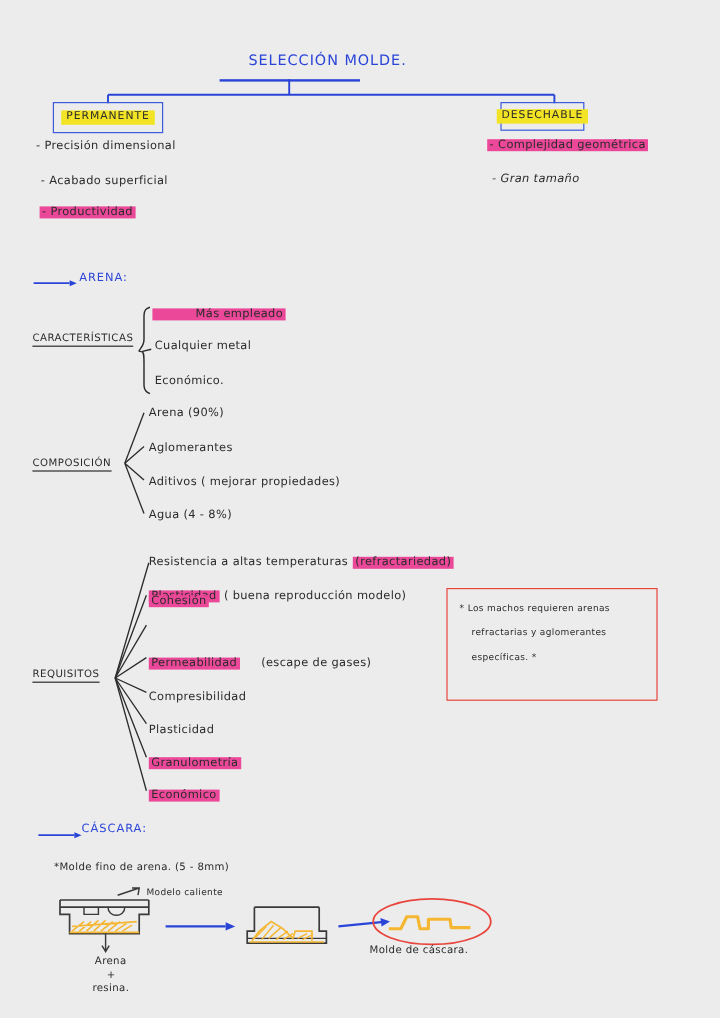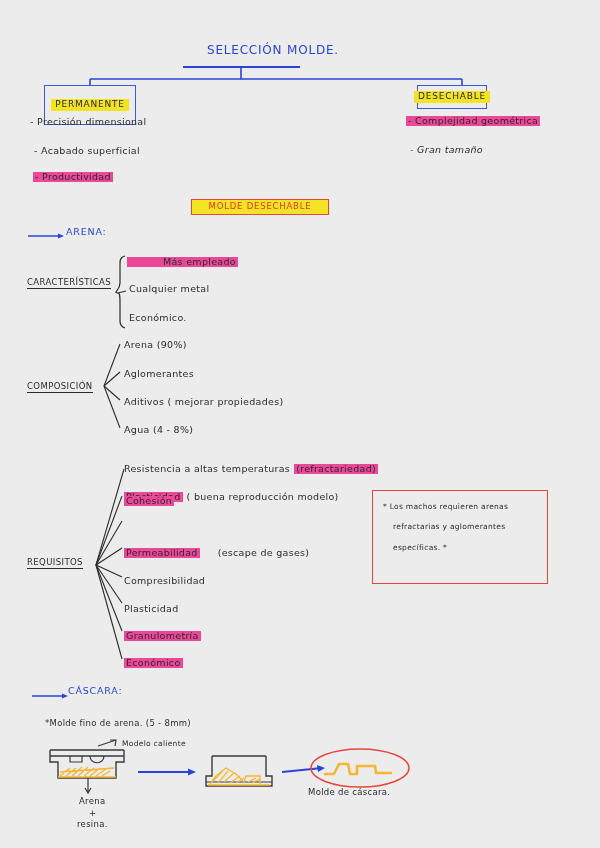--- a/index.html
+++ b/index.html
@@ -43,38 +43,35 @@
   <div class="abs hw ink-blue cap" style="left:207px;top:44px;font-size:12px;">SELECCIÓN MOLDE.</div>
   <div class="title-rule" style="left:183px;top:66px;width:117px;"></div>
 
   <svg style="left:0;top:0;width:600px;height:120px;">
     <path d="M241,66 L241,79" stroke="#2a44d8" stroke-width="1.6" fill="none"></path>
     <path d="M90,79 L462,79" stroke="#2a44d8" stroke-width="1.6" fill="none"></path>
     <path d="M90,79 L90,86" stroke="#2a44d8" stroke-width="1.6" fill="none"></path>
     <path d="M462,79 L462,86" stroke="#2a44d8" stroke-width="1.6" fill="none"></path>
   </svg>
 
-  <div class="abs box-blue" style="left:44px;top:85px;width:92px;height:40px;box-sizing:border-box;display:flex;align-items:center;justify-content:center;">
+  <div class="abs box-blue" style="left:44px;top:85px;width:92px;height:26px;box-sizing:border-box;display:flex;align-items:center;justify-content:center;">
     <span class="hw cap hl-yellow ink-black" style="font-size:9px;">PERMANENTE</span>
   </div>
 
   <div class="abs hw med ink-black" style="left:30px;top:117px;">- Precisión  dimensional</div>
   <div class="abs hw med ink-black" style="left:34px;top:146px;">- Acabado  superficial</div>
   <div class="abs hw med ink-black hl-green" style="left:33px;top:172px;">- Productividad</div>
 
   <div class="abs box-blue" style="left:417px;top:85px;width:70px;height:24px;box-sizing:border-box;display:flex;align-items:center;justify-content:center;">
     <span class="hw cap hl-yellow ink-black" style="font-size:9px;">DESECHABLE</span>
   </div>
 
   <div class="abs hw med ink-black hl-green" style="left:406px;top:116px;">- Complejidad geométrica</div>
   <div class="abs hw med ink-black" style="left:410px;top:145px;font-style:italic;">- Gran tamaño</div>
 
-  <div class="abs box-red" style="left:191px;top:199px;width:138px;height:16px;background:#f2e424;box-sizing:border-box;display:flex;align-items:center;justify-content:center;">
-    <span class="hw cap ink-red" style="font-size:8.5px;">MOLDE   DESECHABLE</span>
-  </div>
 
   <svg style="left:28px;top:232px;width:40px;height:8px;">
     <path d="M0,4 L30,4" stroke="#2a44d8" stroke-width="1.5" fill="none"></path>
     <path d="M30,1.5 L36,4 L30,6.5 Z" fill="#2a44d8"></path>
   </svg>
   <div class="abs hw ink-blue cap" style="left:66px;top:227px;font-size:9.5px;">ARENA:</div>
 
   <div class="abs hw small ink-black underline-hand" style="left:27px;top:278px;letter-spacing:.4px;">CARACTERÍSTICAS</div>
 
   <svg style="left:110px;top:255px;width:30px;height:80px;">

